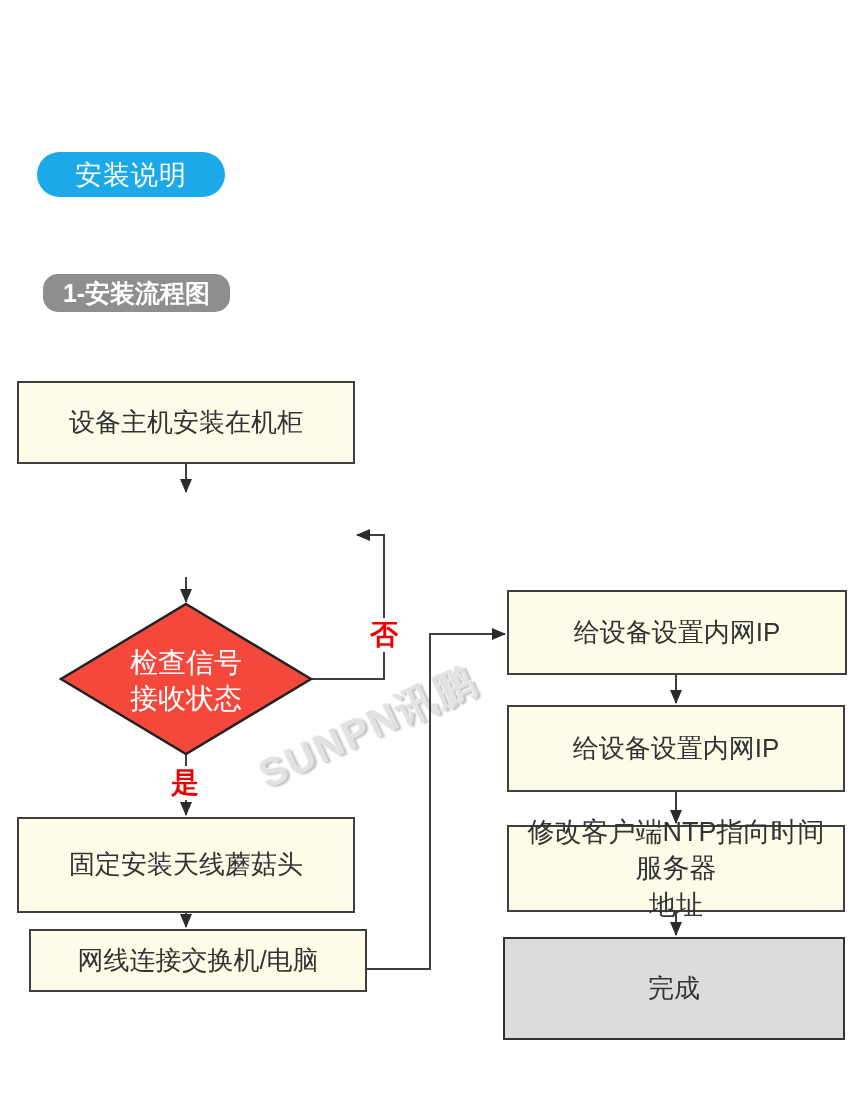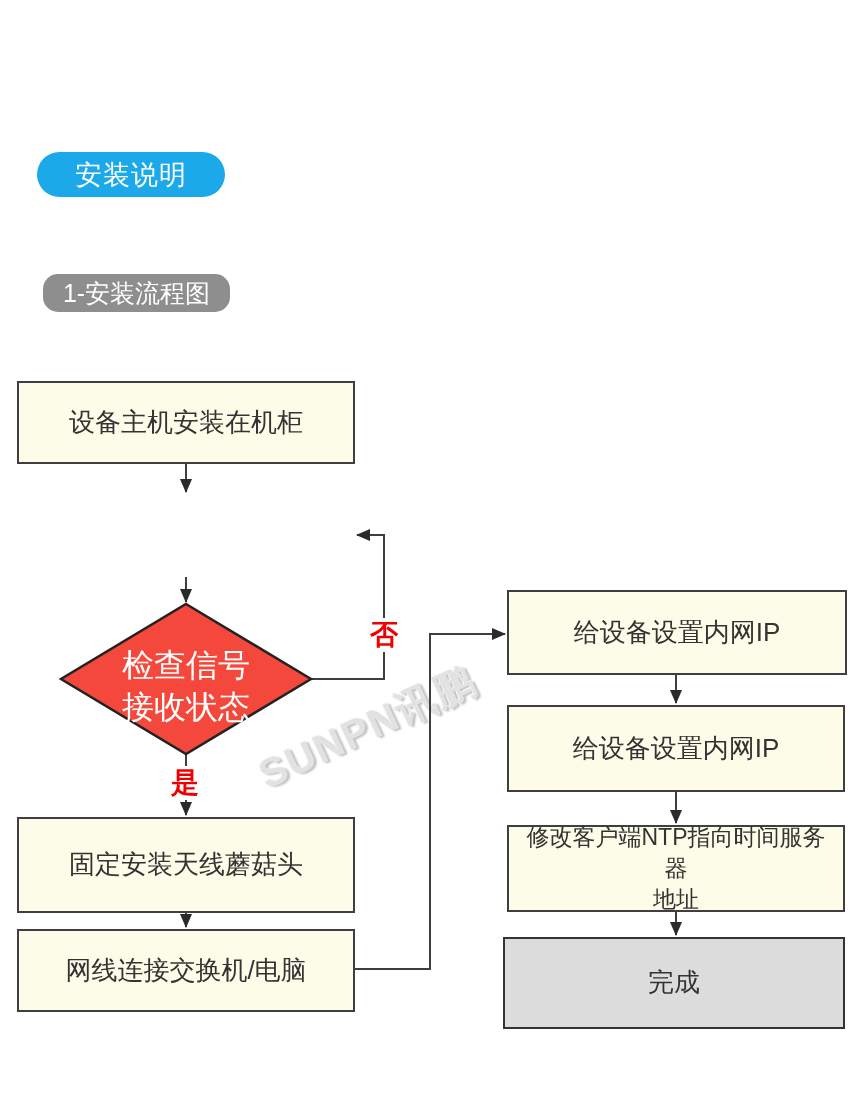--- a/index.html
+++ b/index.html
@@ -23,45 +23,45 @@
   }
   .badge-blue{
     position:absolute;left:37px;top:135px;width:188px;height:45px;
     background:var(--accent-blue);border-radius:23px;
     color:#fff;font-size:27px;display:flex;align-items:center;justify-content:center;
     letter-spacing:1px;
   }
   .badge-gray{
     position:absolute;left:43px;top:257px;width:187px;height:38px;
     background:var(--badge-gray);border-radius:15px;
-    color:#fff;font-size:25px;display:flex;align-items:center;justify-content:center;
+    color:#fff;font-size:25px;display:flex;align-items:center;justify-content:center;font-weight:bold;
   }
   .watermark{
     position:absolute;left:250px;top:735px;
     transform:rotate(-25deg);transform-origin:0 0;
     font-size:40px;font-weight:bold;letter-spacing:2px;
     color:var(--watermark);
     text-shadow:-1px -1px 0 #f7f7f7, 2px 2px 2px #c3c3c3;
     white-space:nowrap;pointer-events:none;
   }
   svg.wires{position:absolute;left:0;top:0;}
   .wire{fill:none;stroke:var(--line);stroke-width:2px;}
   .diamond{fill:var(--decision-fill);stroke:#222222;stroke-width:2.5px;}
   .node{
     position:absolute;box-sizing:border-box;
     background:var(--box-fill);border:2px solid var(--box-border);
     color:var(--text);font-size:26px;line-height:1.35;
     display:flex;align-items:center;justify-content:center;text-align:center;
     white-space:pre-line;padding:0 8px;
   }
-  .node.small{font-size:23px;}
+  .node.small{font-size:27px;}
   .node.done{background:var(--done-fill);border-color:#333;}
   .decision-label{
     position:absolute;left:86px;top:628px;width:200px;
-    color:var(--decision-text);font-size:32px;line-height:1.3;
+    color:var(--decision-text);font-size:28px;line-height:1.3;
     text-align:center;white-space:pre-line;pointer-events:none;
   }
   .edge-label{
     position:absolute;width:40px;height:34px;line-height:34px;
     background:#fff;color:var(--edge-label-red);
     font-size:28px;font-weight:bold;text-align:center;
   }
 </style>
 </head>
 <body>
@@ -93,28 +93,28 @@
   </svg>
 
   <div class="node" style="left:17px;top:364px;width:338px;height:83px">设备主机安装在机柜</div>
 
 
   <div class="decision-label">检查信号
 接收状态</div>
 
   <div class="node" style="left:17px;top:800px;width:338px;height:96px">固定安装天线蘑菇头</div>
 
-  <div class="node" style="left:17px;top:912px;width:338px;height:83px">网线连接交换机/电脑</div>
+  <div class="node" style="left:29px;top:912px;width:338px;height:63px">网线连接交换机/电脑</div>
 
   <div class="node" style="left:507px;top:573px;width:340px;height:85px">给设备设置内网IP</div>
 
   <div class="node" style="left:507px;top:688px;width:338px;height:87px">给设备设置内网IP</div>
 
   <div class="node small" style="left:507px;top:808px;width:338px;height:87px">修改客户端NTP指向时间服务器
 地址</div>
 
-  <div class="node done" style="left:503px;top:920px;width:342px;height:92px">完成</div>
+  <div class="node done" style="left:503px;top:920px;width:342px;height:103px">完成</div>
 
   <div class="edge-label" style="left:364px;top:601px">否</div>
 
   <div class="edge-label" style="left:165px;top:749px">是</div>
 
 </div>
 
 </body></html>

